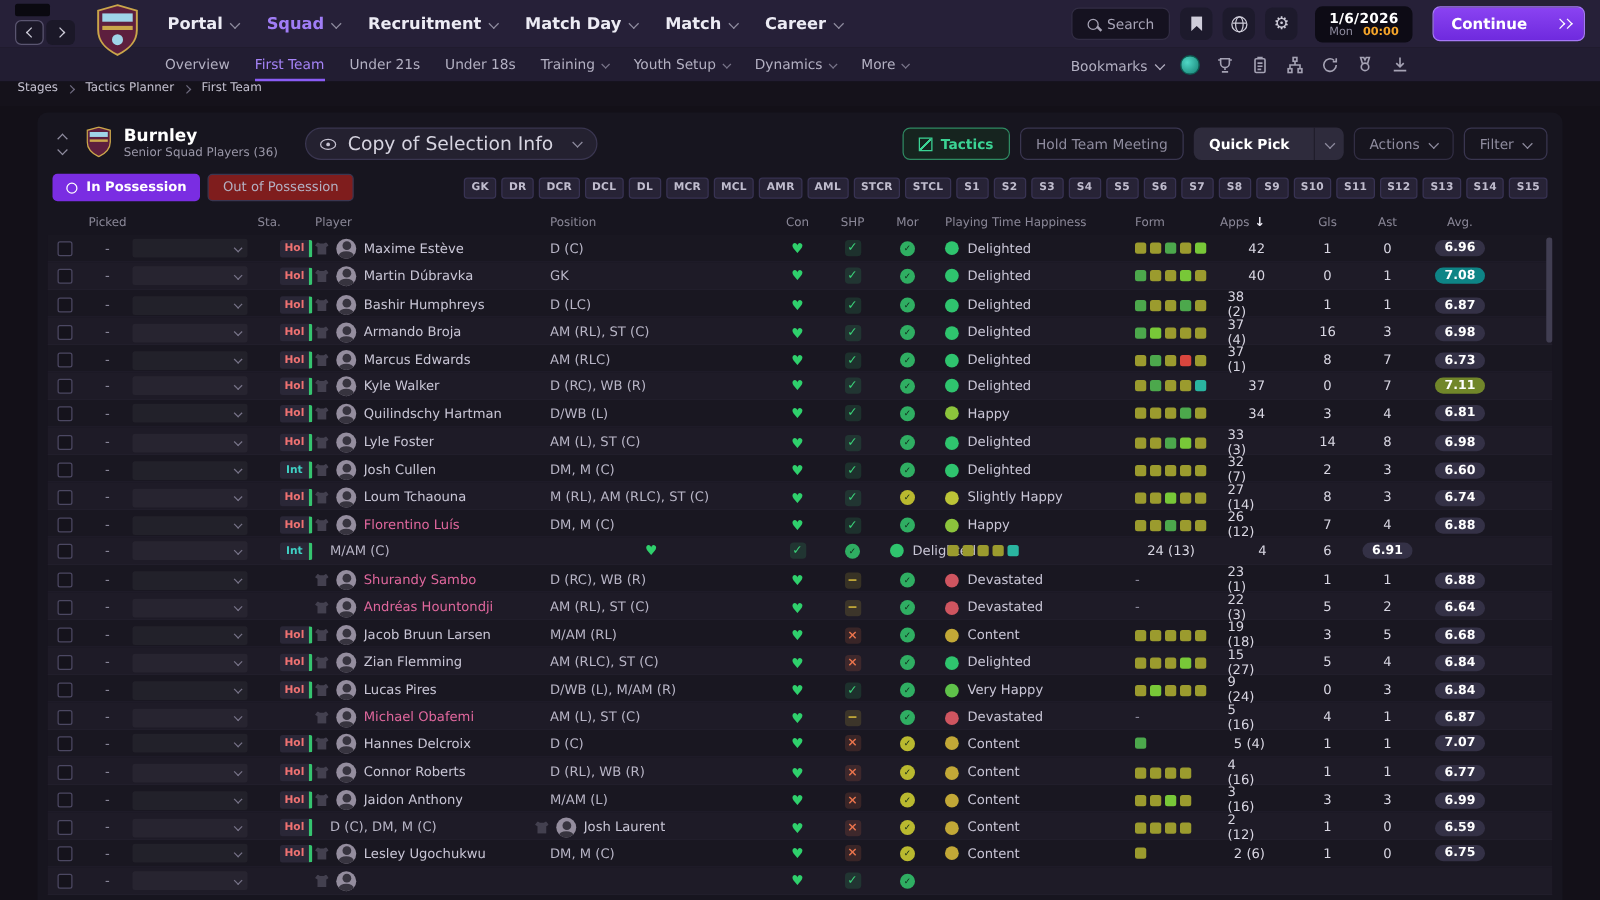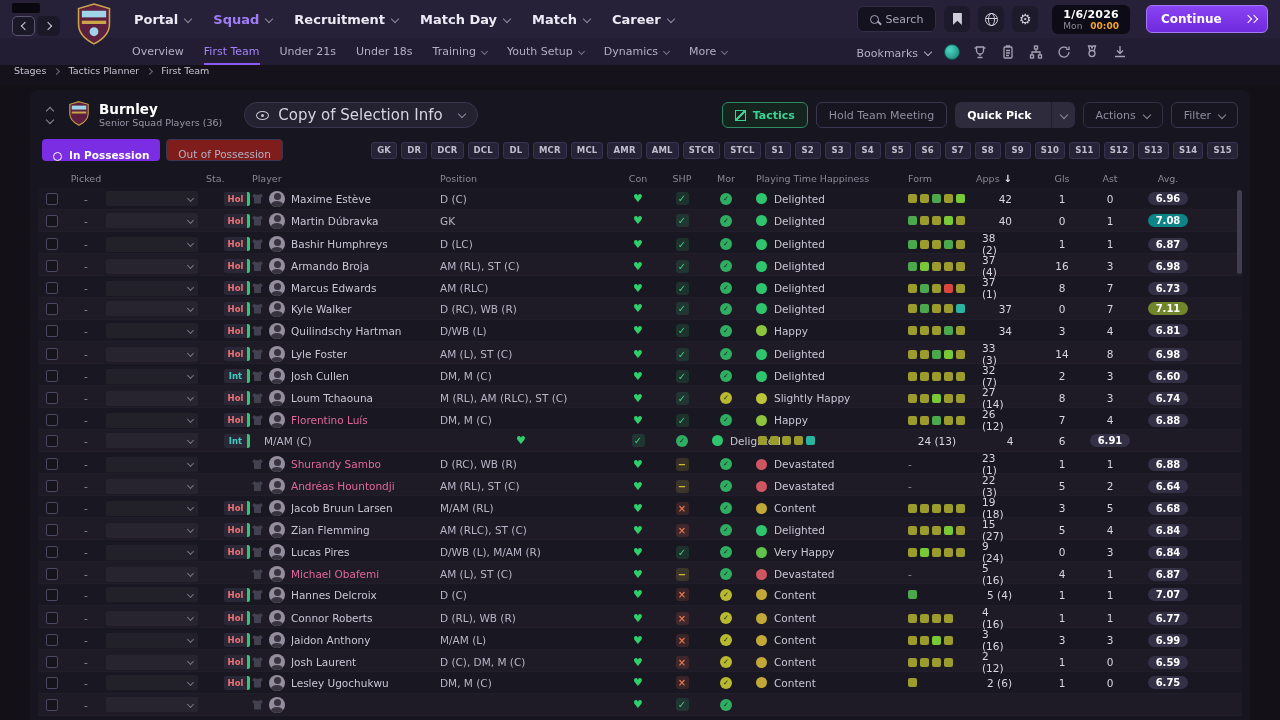--- a/index.html
+++ b/index.html
@@ -84,21 +84,21 @@
   .tactics-icon{width:11px;height:11px;border:1px solid #3bd394;background:linear-gradient(135deg,transparent 44%,#3bd394 44% 56%,transparent 56%)}
   .btn-ghost{border:1px solid #3a3650;background:transparent;color:#8f8c9f}
   .btn-solid{background:#2e2b3c;color:#fff;font-weight:700;padding:0}
   .btn-solid .seg{padding:0 12px;display:flex;align-items:center;height:100%}
   .btn-solid .seg.chevseg{border-left:1px solid #201d2b;padding:0 8px;color:#b3b0c2}
   .btn-dim{border:1px solid #322e44;background:transparent;color:#8f8c9f}
   .btn .cv{color:#8f8c9f;width:7px;height:7px}
 
   
   .toolbar{height:24px;margin-top:4px;display:flex;align-items:center;gap:6px;padding:0 4px}
-  .poss-btn{height:22px;border-radius:4px;display:flex;align-items:flex-end;gap:7px;padding:0 11px;font-size:10.5px;font-weight:700}
+  .poss-btn{height:22px;border-radius:4px;display:flex;align-items:center;gap:7px;padding:0 11px;font-size:10.5px;font-weight:700}
   .poss-in{background:#7a2de2;color:#fff}
   .poss-ball{width:9px;height:9px;border:1.4px solid #fff;border-radius:50%}
   .poss-out{border:1px solid #3a3650;color:#b3b0c2;background:#7f1d1d;font-weight:400}
   .slots{margin-left:auto;display:flex;gap:4px}
   .slot{height:17px;min-width:26px;padding:0 5px;background:#272336;border:1px solid #383353;border-radius:3px;
     color:#c0bdce;font-size:8.5px;font-weight:700;display:flex;align-items:center;justify-content:center;letter-spacing:.2px}
 
   
   .grid{display:grid;grid-template-columns:28px 40px 100px 44px 176px 190px 44px 44px 44px 150px 84px 56px 48px 48px 68px;align-items:center}
   .thead{height:20px;margin-top:6px;font-size:9.5px;color:#8b8898}
@@ -1386,26 +1386,26 @@
           </span>
     <span class="cell c-picked" data-role="picked">-</span>
     <span class="cell">
             <span class="sta-select">
               <span class="cv xs"></span>
             </span>
           </span>
     <span class="cell c-tag">
             <span class="tag tag-hol" data-role="tag">Hol</span>
           </span>
+    <span class="cell c-pos" data-role="position">D (C), DM, M (C)</span>
     <span class="cell c-player">
       <span class="kit"></span>
       <span class="avatar"></span>
       <span class="pname" data-role="name">Josh Laurent</span>
     </span>
-    <span class="cell c-pos" data-role="position">D (C), DM, M (C)</span>
     <span class="cell c-icon">
             <span class="heart">♥</span>
           </span>
     <span class="cell c-icon">
             <span class="shp shp-cross" data-role="shp">×</span>
           </span>
     <span class="cell c-icon">
             <span class="mor mor-yellow" data-role="mor"></span>
           </span>
     <span class="cell c-hap">

